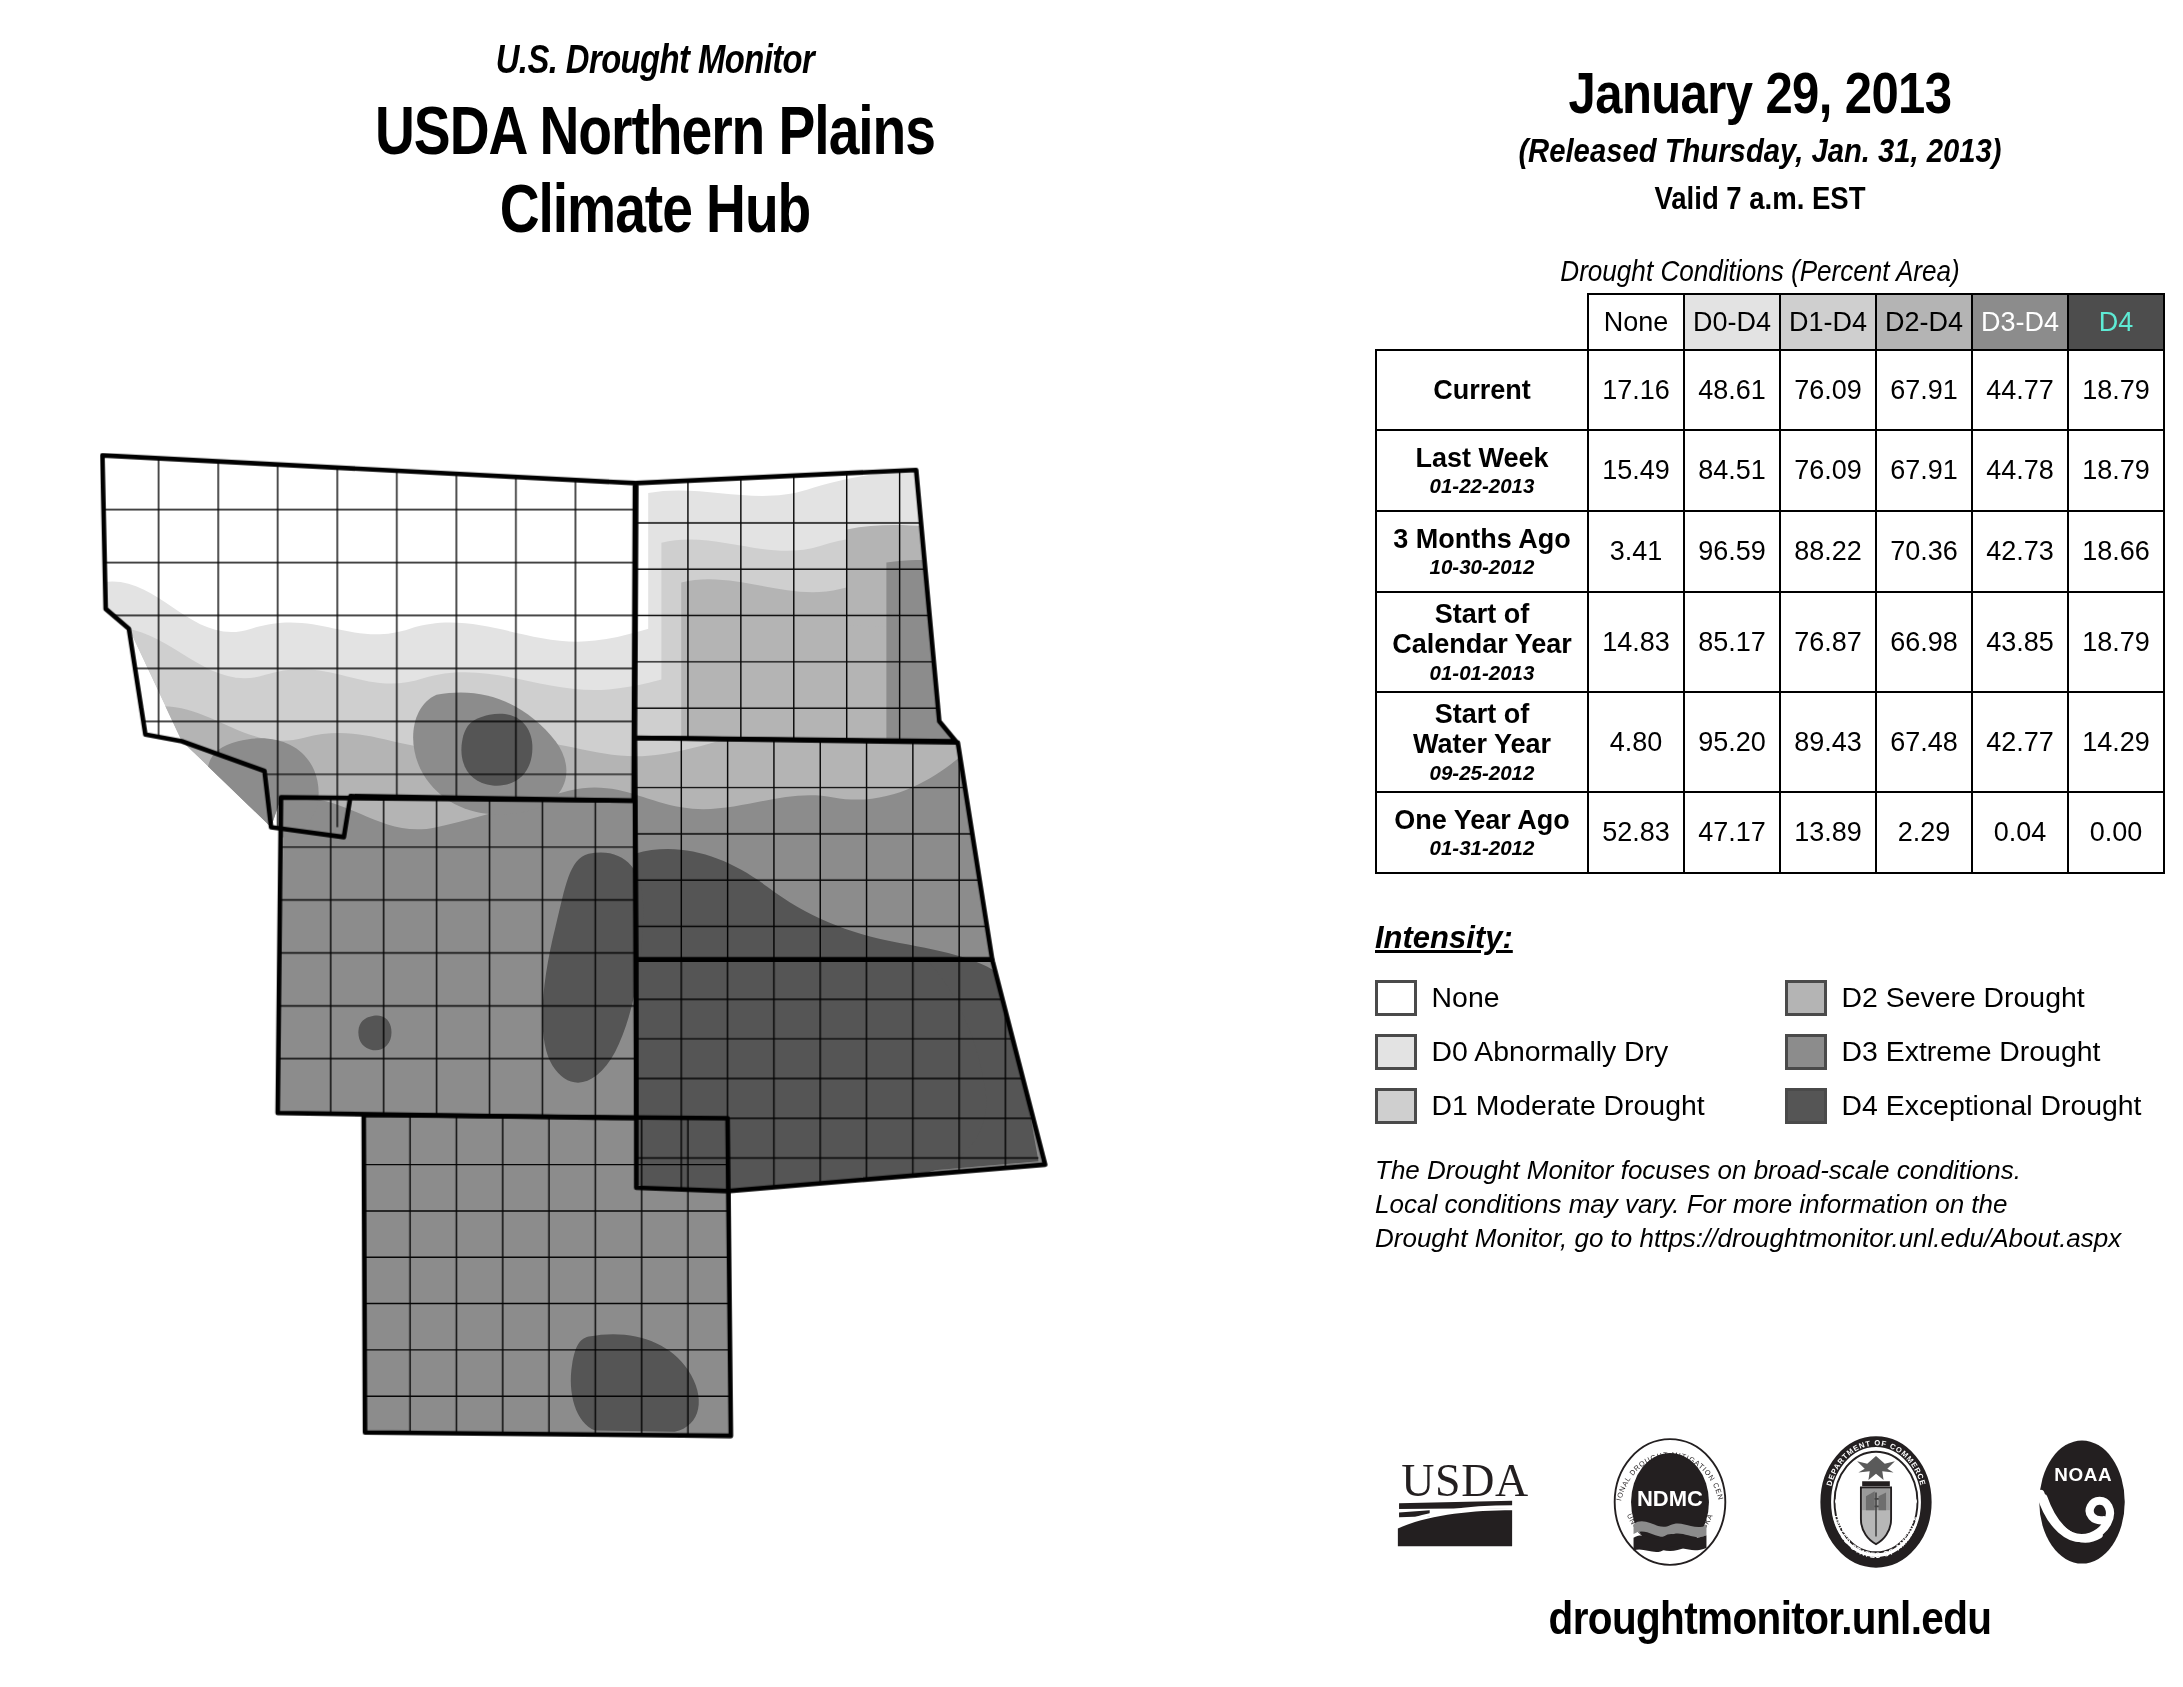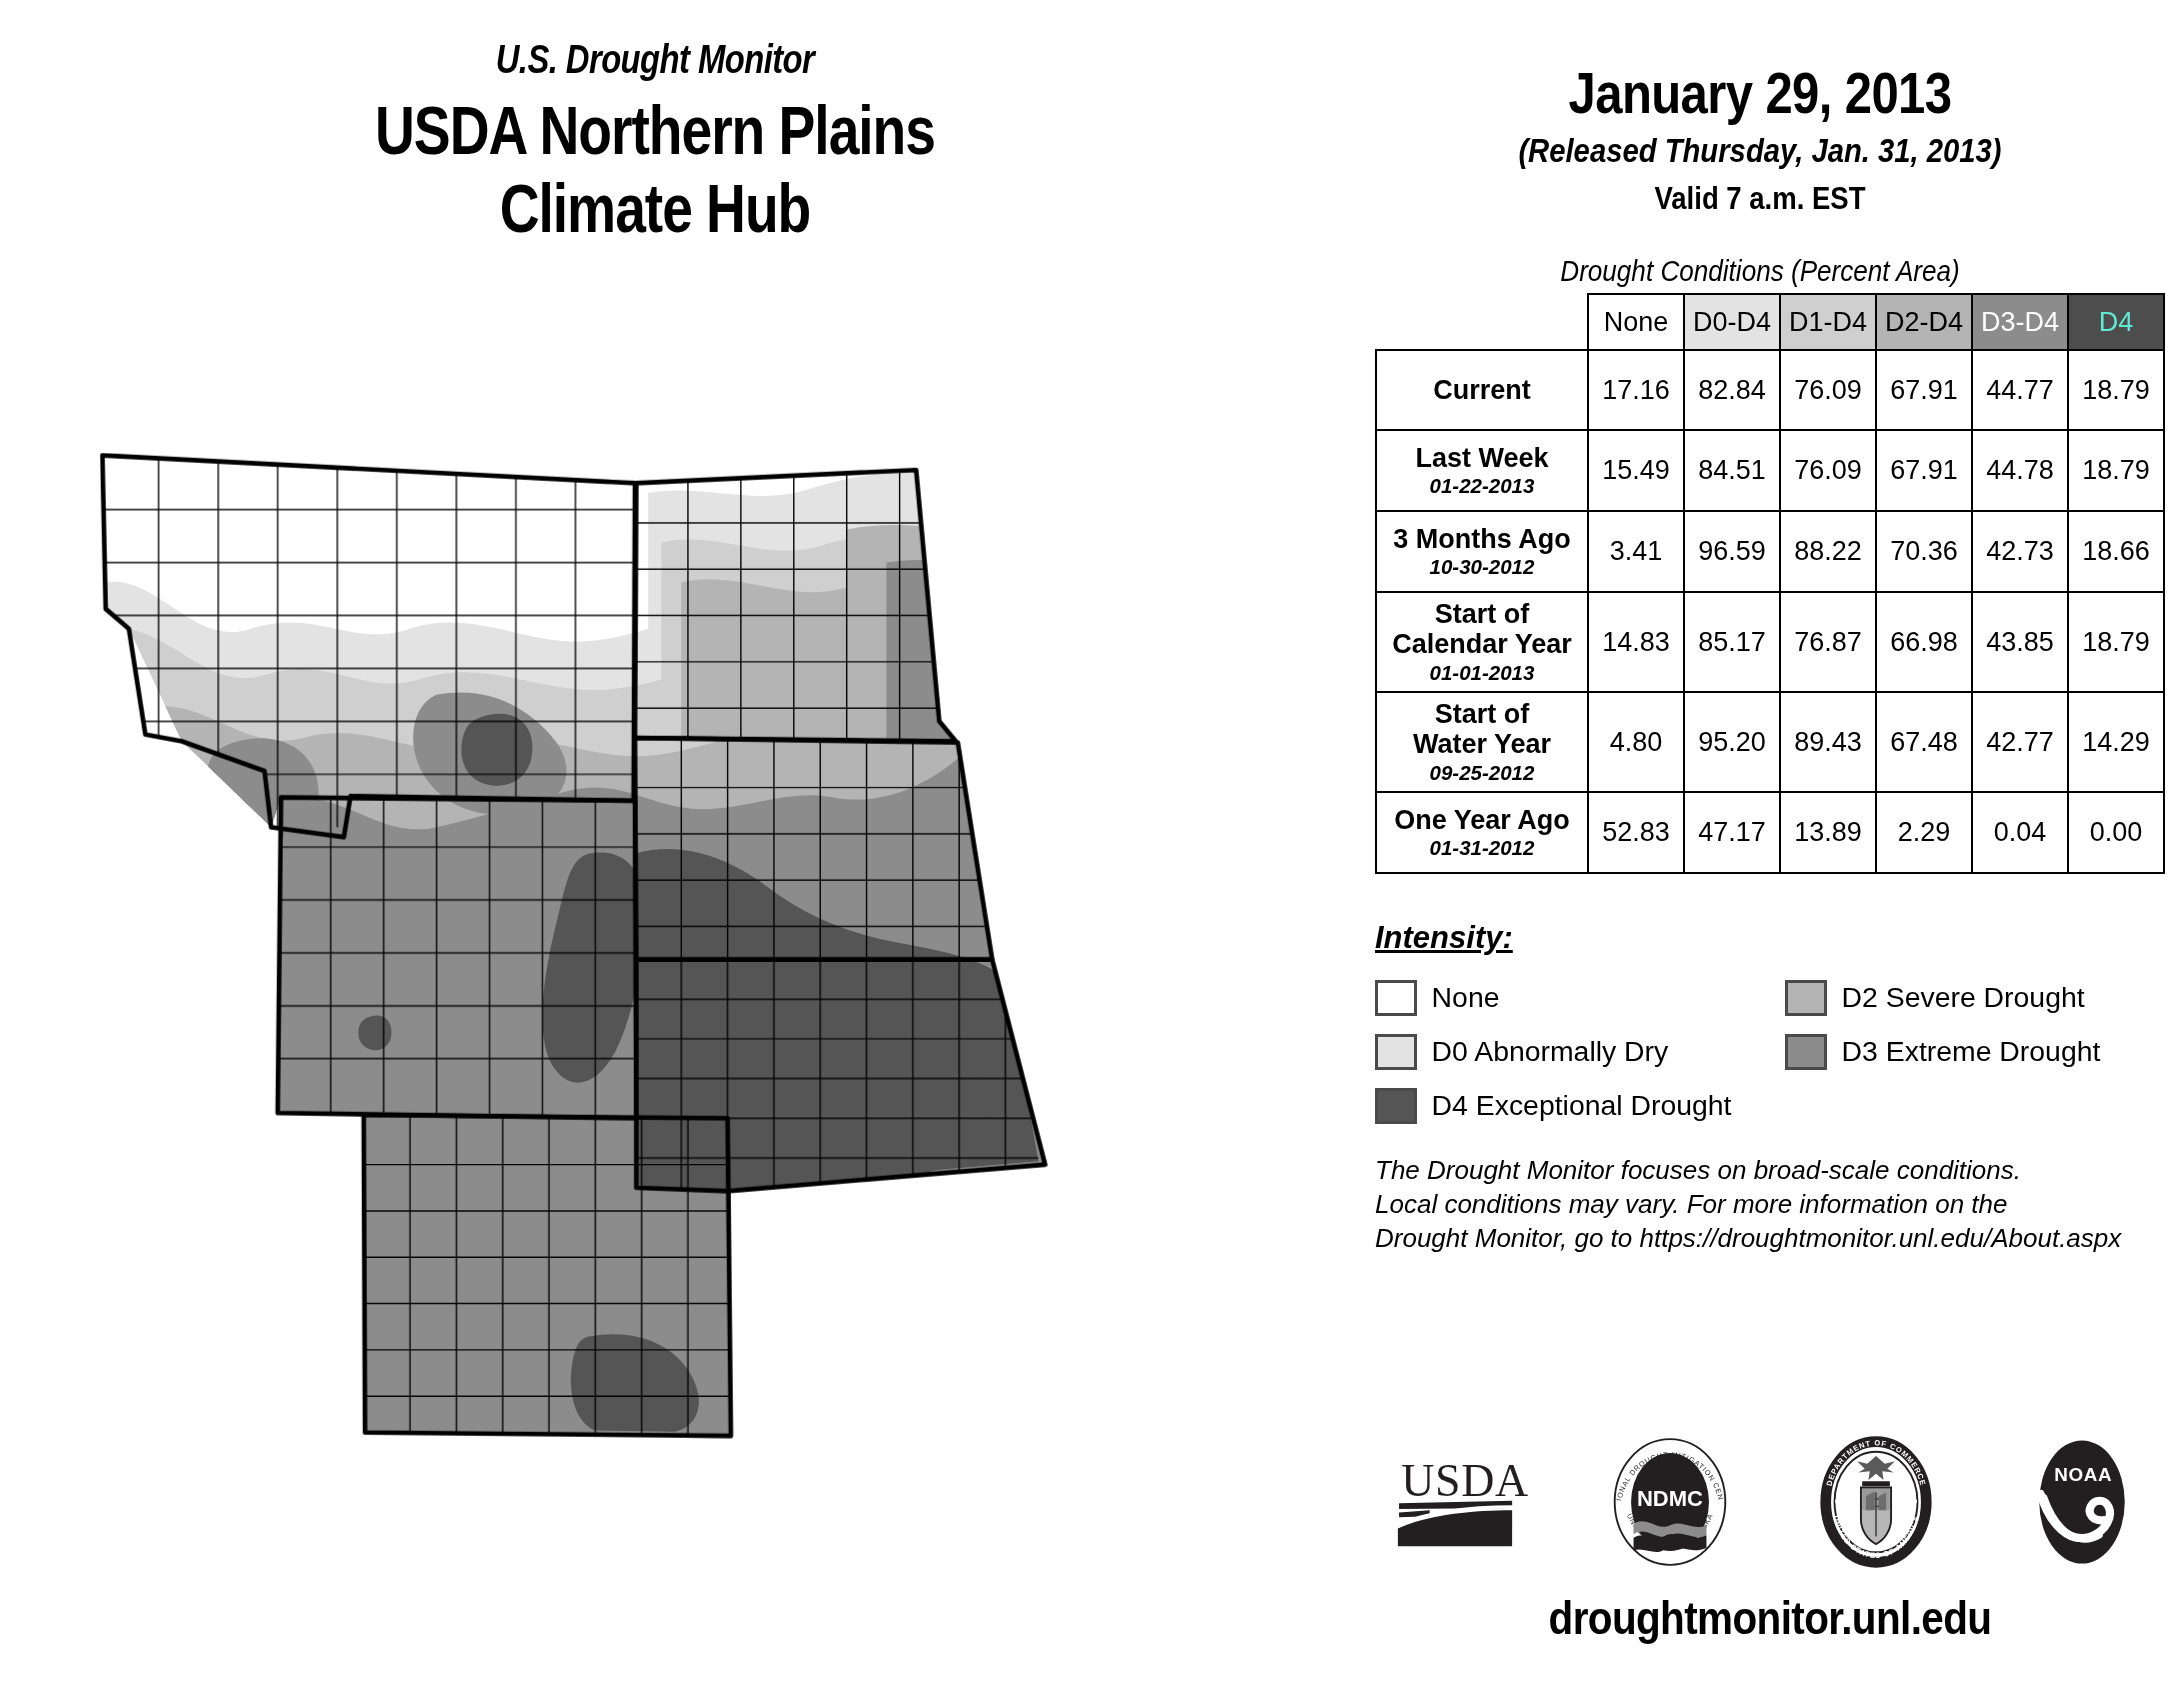--- a/index.html
+++ b/index.html
@@ -392,21 +392,21 @@
         <th class="hdr-d3">D3-D4</th>
         <th class="hdr-d4">D4</th>
       </tr>
     </thead>
     <tbody>
       <tr class="r-current">
         <td class="row-label">
           <span>Current</span>
         </td>
         <td class="val-cell">17.16</td>
-        <td class="val-cell">82.84</td>
+        <td class="val-cell">48.61</td>
         <td class="val-cell">76.09</td>
         <td class="val-cell">67.91</td>
         <td class="val-cell">44.77</td>
         <td class="val-cell">18.79</td>
       </tr>
       <tr class="r-lastweek">
         <td class="row-label">
           <span>Last Week</span>
           <span class="sub">01-22-2013</span>
         </td>
@@ -481,20 +481,24 @@
         <div class="swatch" style="background:#b4b4b4"></div>
         <div class="legend-label">D2 Severe Drought</div>
       </div>
       <div class="legend-item">
         <div class="swatch" style="background:#e3e3e3"></div>
         <div class="legend-label">D0 Abnormally Dry</div>
       </div>
       <div class="legend-item">
         <div class="swatch" style="background:#8c8c8c"></div>
         <div class="legend-label">D3 Extreme Drought</div>
+      </div>
+      <div class="legend-item">
+        <div class="swatch" style="background:#cfcfcf"></div>
+        <div class="legend-label">D1 Moderate Drought</div>
       </div>
       <div class="legend-item">
         <div class="swatch" style="background:#555555"></div>
         <div class="legend-label">D4 Exceptional Drought</div>
       </div>
     </div>
   </div>
 
   <div id="disclaimer">
     <div>The Drought Monitor focuses on broad-scale conditions.</div>

